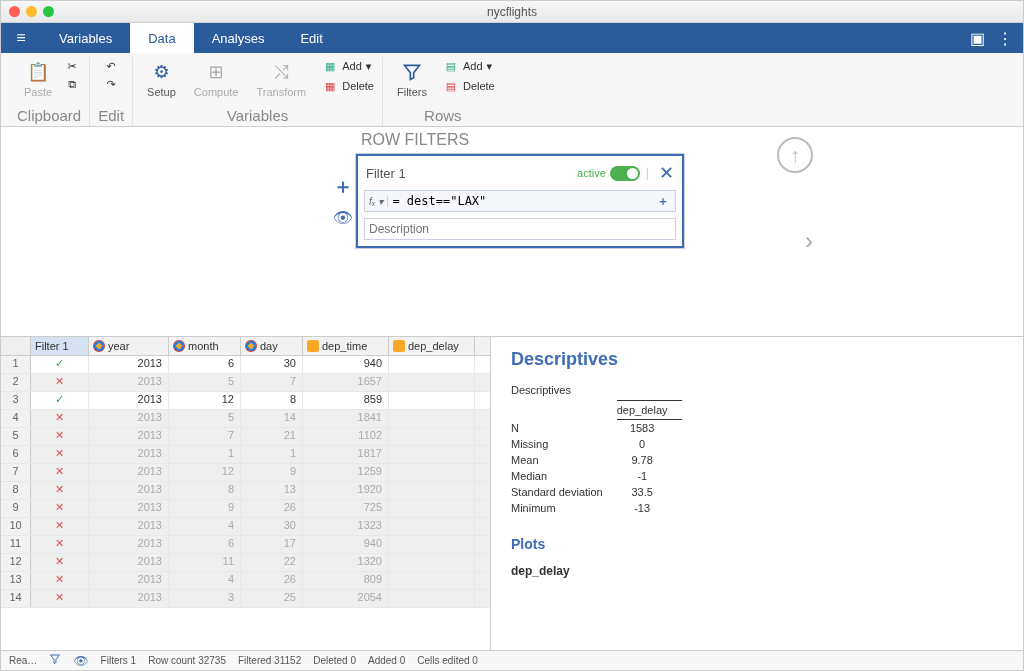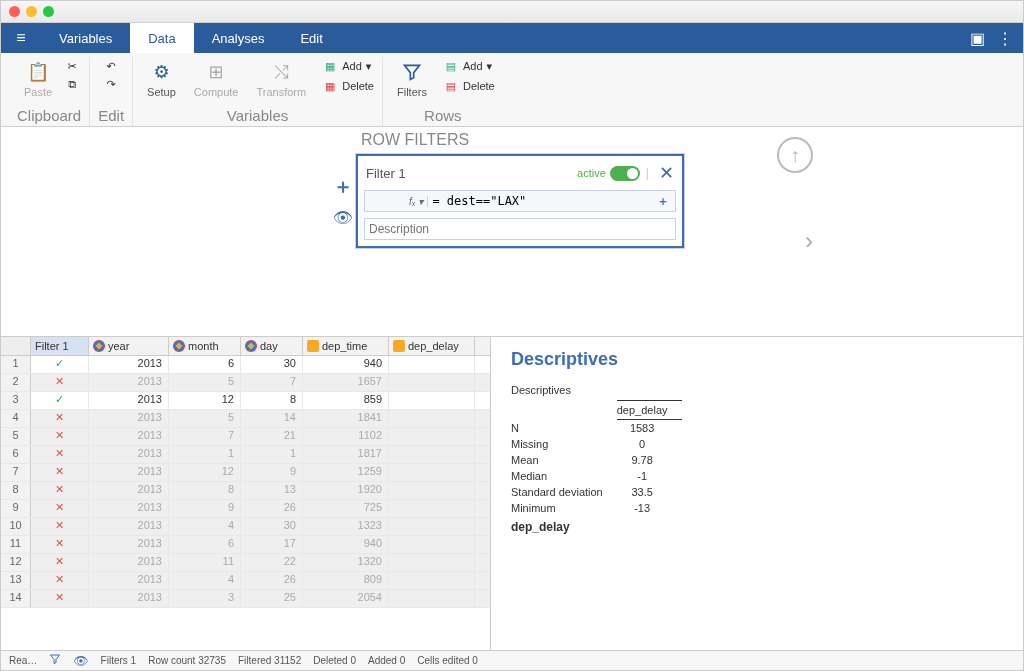--- a/index.html
+++ b/index.html
@@ -30,21 +30,21 @@
   .midcenter { margin-left:330px; display:flex; flex-direction:column;}
   .rowfilters-label { font-size:16px; color:#888; padding:4px 0 4px 30px;}
   .filterside { width:24px; display:flex; flex-direction:column; align-items:center; gap:8px; padding-top:20px;}
   .filterbox { width:330px; border:1px solid #c8d2e0; background:#fff;}
   .filterinner { border:2px solid #3e6db5; margin:0;}
   .filterhead { display:flex; align-items:center; padding:6px 8px; gap:4px;}
   .filterhead .fname { font-size:13px; color:#555;}
   .active-toggle { margin-left:auto; display:flex; align-items:center; gap:4px; font-size:11px; color:#4caf50;}
   .toggle { width:30px; height:15px; background:#4caf50; border-radius:8px; position:relative;}
   .toggle::after{content:""; position:absolute; width:11px; height:11px; background:#fff; border-radius:50%; top:2px; right:2px;}
-  .fxrow { display:flex; align-items:center; border:1px solid #c8d2e0; margin:0 6px; background:#f5f7fb;padding-left:40px;}
+  .fxrow { display:flex; align-items:center; border:1px solid #c8d2e0; margin:0 6px; background:#f5f7fb;}
   .fxlabel{ font-style:italic; font-size:10px; color:#667; padding:0 4px; border-right:1px solid #c8d2e0;}
   .fxinput{ flex:1; border:none; background:transparent; font-size:12px; padding:3px 4px; font-family:monospace;}
   .fxplus{ color:#3e6db5; padding:0 6px; cursor:pointer; font-weight:bold;}
   .descinput{ width:calc(100% - 12px); margin:6px; border:1px solid #c8d2e0; padding:3px 4px; font-size:12px; color:#737373;}
   .upcircle{ position:absolute; right:210px; top:10px; width:36px; height:36px; border:2px solid #bbb; border-radius:50%; display:flex; align-items:center; justify-content:center; color:#bbb; font-size:20px; cursor:pointer;}
   .collapse-arrow { position:absolute; right:210px; top:100px; color:#aaa; font-size:24px; cursor:pointer;}
   .content { flex:1; display:flex; overflow:hidden;}
   .gridwrap { flex:0 0 490px; display:flex; flex-direction:column; border-right:1px solid #ccc;}
   .gridhead { display:flex; background:#f2f2f2; border-bottom:1px solid #ccc; font-size:11px;}
   .gh { border-right:1px solid #ccc; padding:3px 4px; display:flex; align-items:center; gap:3px; overflow:hidden;}
@@ -83,20 +83,21 @@
 <body>
 
 <div class="window">
 
   <div class="titlebar">
     <div class="traffic">
       <span class="t-close"></span>
       <span class="t-min"></span>
       <span class="t-max"></span>
     </div>
+    <div class="title">nycflights</div>
   </div>
 
   <div class="menubar">
     <div class="hamburger">≡</div>
     <div class="menuitem">Variables</div>
     <div class="menuitem active">Data</div>
     <div class="menuitem">Analyses</div>
     <div class="menuitem">Edit</div>
     <div class="menuright">
       <span>▣</span>
@@ -405,20 +406,21 @@
             <tr>
               <td>Standard deviation</td>
               <td class="v">33.5</td>
             </tr>
             <tr>
               <td>Minimum</td>
               <td class="v">-13</td>
             </tr>
           </tbody>
       </table>
+      <h3>Plots</h3>
       <div class="plotlabel">dep_delay</div>
     </div>
   </div>
 
   <div class="statusbar">
     <span>Rea…</span>
     <span class="sbicon"><svg width="12" height="12" viewBox="0 0 24 24">
           <path d="M3 4h18l-7 9v6l-4 2v-8z" fill="none" stroke="#3e6db5" stroke-width="2"></path>
         </svg></span>
     <span class="sbicon">👁</span>

